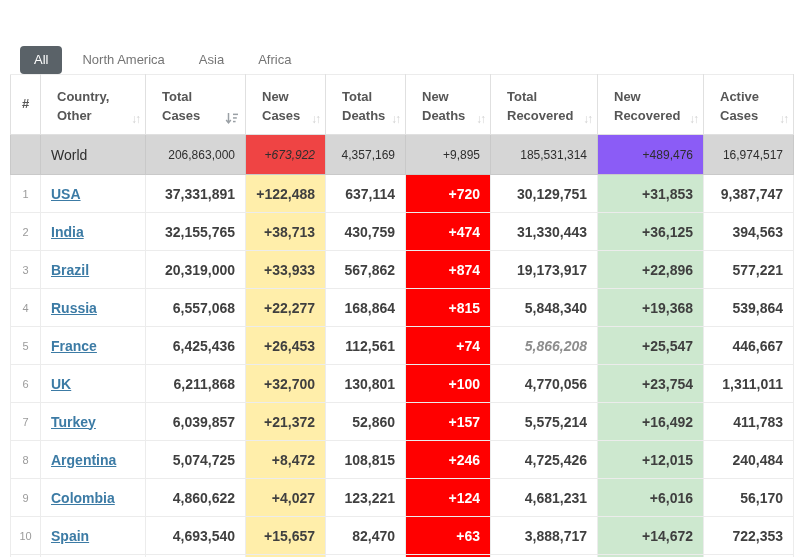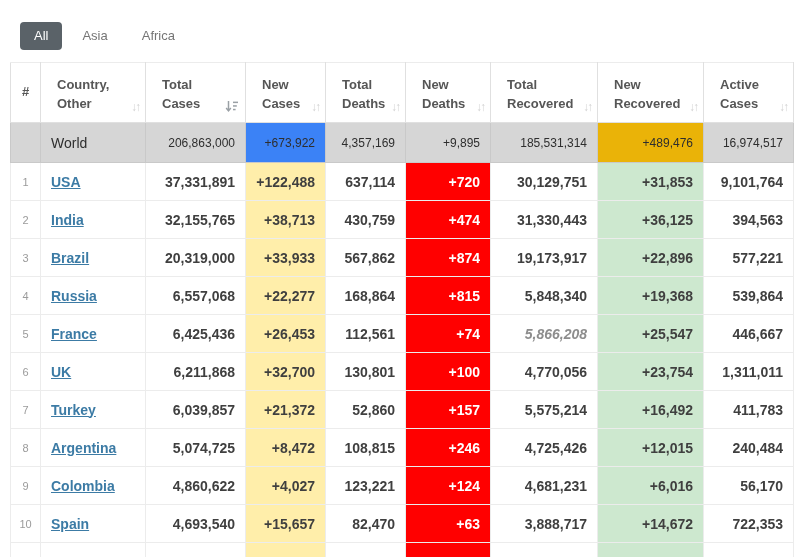--- a/index.html
+++ b/index.html
@@ -7,21 +7,21 @@
   body {
     width:800px; height:557px; overflow:hidden;
     background:#fff;
     font-family:"Liberation Sans", sans-serif;
   }
 
   
   .tabs {
     width:410px; height:62px;
     padding:10px 0 0 20px;
-    display:flex; flex-wrap:wrap; align-items:center; row-gap:4px;
+    display:flex; flex-wrap:wrap; align-items:flex-end; row-gap:4px;margin-top:12px;
   }
   .tab {
     font-family:"Liberation Sans", sans-serif;
     font-size:13px; color:#757575;
     background:none; border:none; cursor:pointer;
     padding:7px 14px; margin-right:6px; line-height:1.1;
     border-radius:4px; white-space:nowrap;
   }
   .tab.active { background:var(--tab-active-bg,#5A6268); color:#fff; }
 
@@ -61,28 +61,29 @@
   td.bg-red    { background:var(--new-deaths-bg,#FF0000); color:#fff; }
   td.bg-green  { background:var(--new-recovered-bg,#CDE8CF); }
   td.muted-italic { font-weight:700; font-style:italic; color:#8d8d8d; }
 
   tr.world-row td {
     height:40px; background:var(--world-bg,#D6D6D6);
     font-weight:400; color:#2e2e2e; font-size:12px;
     border-color:#c9c9c9;
   }
   tr.world-row td.c-country { font-size:14px; color:#2e2e2e; }
-  tr.world-row td.w-yellow { background:#3b82f6; }
-  tr.world-row td.w-green  { background:#eab308; }
+  tr.world-row td.w-yellow { background:#ef4444;font-style:italic; }
+  tr.world-row td.w-green  { background:#8b5cf6; }
 </style>
 </head>
 <body>
 
 <div class="tabs">
     <button class="tab active">All</button>
+    <button class="tab">North America</button>
     <button class="tab">Asia</button>
     <button class="tab">Africa</button>
   </div>
 
 <table>
   <colgroup>
     <col class="c0">
       <col class="c1">
       <col class="c2">
       <col class="c3">
@@ -179,21 +180,21 @@
       </tr>
       <tr class="data-row">
         <td class="c-rank">1</td>
         <td class="c-country"><a href="#">USA</a></td>
         <td>37,331,891</td>
         <td class="bg-yellow">+122,488</td>
         <td>637,114</td>
         <td class="bg-red">+720</td>
         <td>30,129,751</td>
         <td class="bg-green">+31,853</td>
-        <td>9,101,764</td>
+        <td>9,387,747</td>
       </tr>
       <tr class="data-row">
         <td class="c-rank">2</td>
         <td class="c-country"><a href="#">India</a></td>
         <td>32,155,765</td>
         <td class="bg-yellow">+38,713</td>
         <td>430,759</td>
         <td class="bg-red">+474</td>
         <td>31,330,443</td>
         <td class="bg-green">+36,125</td>

